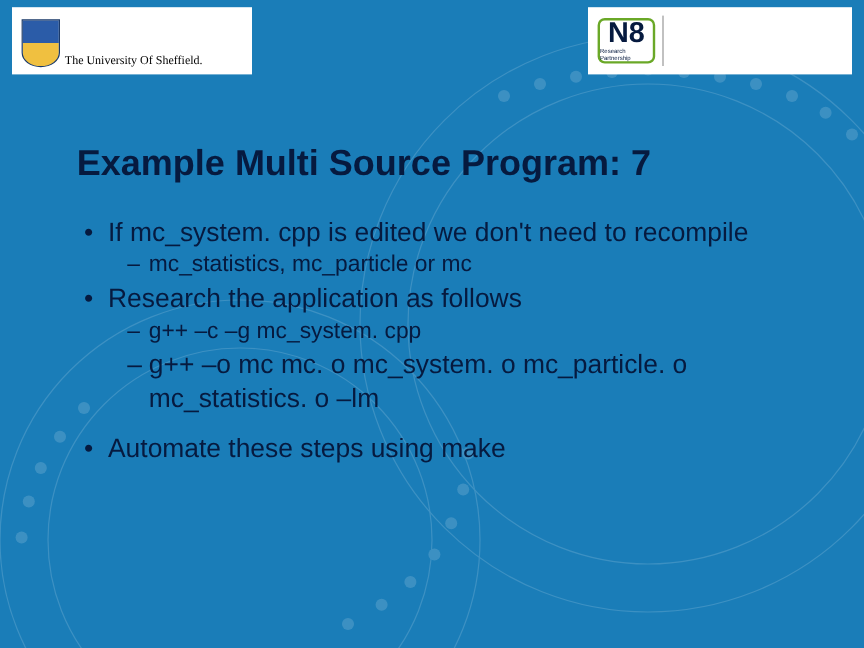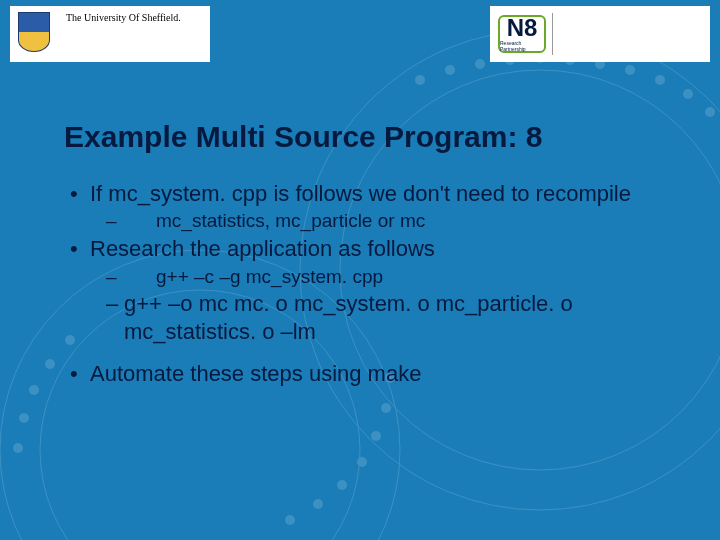--- a/index.html
+++ b/index.html
@@ -23,22 +23,22 @@
     display: flex;
     justify-content: space-between;
     align-items: flex-start;
     padding: 6px 10px 0 10px;
     z-index: 2;
   }
   .logo-box {
     background: #fff;
     padding: 6px 8px;
     display: flex;
-    align-items: flex-start;
-    gap: 16px;
+    align-items: flex-end;
+    gap: 4px;
   }
   .logo-left { width: 200px; height: 56px; }
   .logo-right { width: 220px; height: 56px; display: flex; align-items: center; gap: 6px; }
   .shield {
     width: 32px; height: 40px;
     background: linear-gradient(to bottom, #2b5ca8 50%, #f0c040 50%);
     border-radius: 0 0 50% 50% / 0 0 30% 30%;
     border: 1px solid #1a3a6a;
     flex-shrink: 0;
   }
@@ -97,21 +97,20 @@
     font-size: 19px;
     padding-left: 42px;
     margin-top: 1px;
   }
   .lvl2 .dash {
     width: 18px;
     flex-shrink: 0;
   }
   .lvl2 .txt {
     flex: 1;
-    margin-left: 32px;
   }
   .lvl2-big {
     display: flex;
     font-size: 22px;
     padding-left: 42px;
     margin-top: 1px;
   }
   .lvl2-big .dash {
     width: 18px;
     flex-shrink: 0;
@@ -167,27 +166,27 @@
   <div class="logo-box logo-right">
     <div class="n8-badge">
       <div class="n8-top">N8</div>
       <div class="n8-sub">Research Partnership</div>
     </div>
     <div class="divider"></div>
   </div>
 </div>
 
 <div class="content">
-  <div class="title">Example Multi Source Program: 8</div>
+  <div class="title">Example Multi Source Program: 7</div>
 
   <div class="bullets">
 
     <div class="lvl1">
       <div class="dot">•</div>
-      <div class="txt">If mc_system. cpp is follows we don't need to recompile</div>
+      <div class="txt">If mc_system. cpp is edited we don't need to recompile</div>
     </div>
     <div class="lvl2">
       <div class="dash">–</div>
       <div class="txt">mc_statistics, mc_particle or mc</div>
     </div>
 
     <div class="lvl1">
       <div class="dot">•</div>
       <div class="txt">Research the application as follows</div>
     </div>

